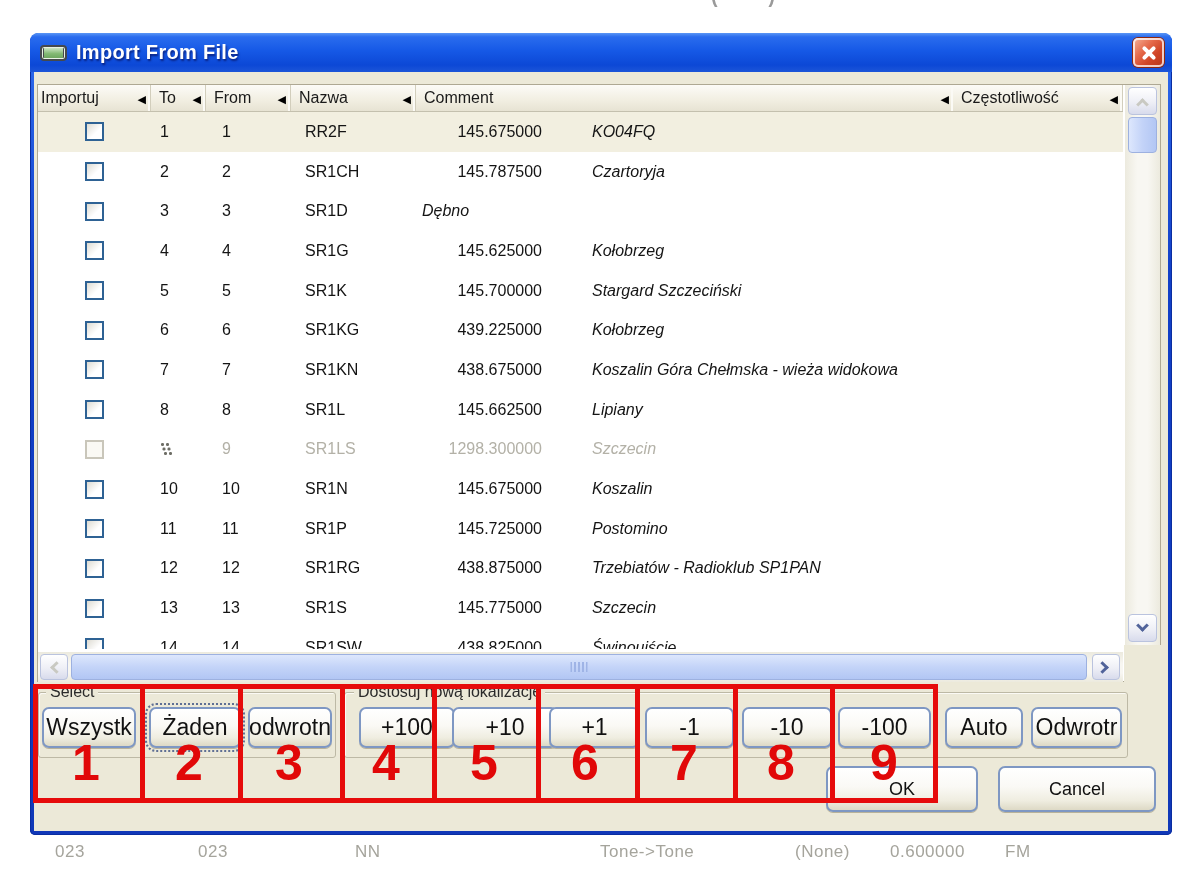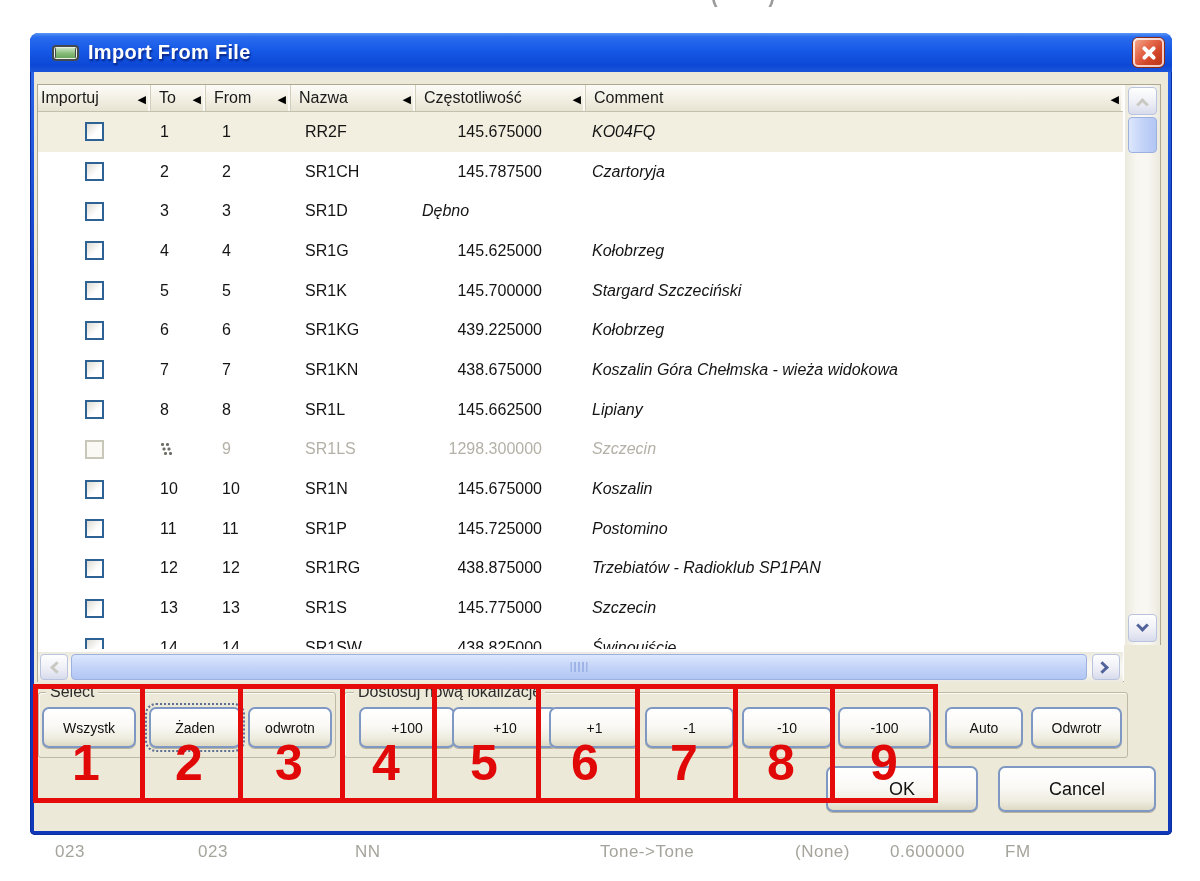--- a/index.html
+++ b/index.html
@@ -12,21 +12,21 @@
             color:#9a9a9a;font-size:30px;}
   .top-clip span{position:absolute;top:-23px;}
   .top-clip .fa{left:20px;} .top-clip .fb{left:76px;}
 
   
   .window{position:absolute;left:30px;top:33px;width:1142px;height:802px;
           background:linear-gradient(180deg,#2f6df0,#1240c8 30%,#1038b8);
           border-radius:9px 9px 5px 5px;box-shadow:inset 0 0 0 1px #0a2da0;}
   .titlebar{position:absolute;left:0;top:0;right:0;height:39px;border-radius:8px 8px 0 0;
             background:linear-gradient(180deg,#5a96f5 0%,#2a6cee 10%,#1659e6 45%,#0c48d6 82%,#1c55d8 100%);
-            display:flex;align-items:center;padding-left:22px;}
+            display:flex;align-items:center;padding-left:10px;}
   .app-icon{width:27px;height:16px;border-radius:4px;border:2px solid #45494c;
             background:linear-gradient(180deg,#d9ecd2,#83b974 55%,#6aa35c);
             box-shadow:inset 0 0 0 1px #e8f2e4, 3px 0 0 -1px #45494c inset, -3px 0 0 -1px #45494c inset;}
   .title-text{color:#fff;font-size:20px;font-weight:bold;margin-left:9px;letter-spacing:.3px;
               text-shadow:1px 2px 2px rgba(8,25,110,.85);}
   .close-btn{position:absolute;right:8px;top:5px;width:31px;height:29px;border-radius:5px;cursor:default;
              background:linear-gradient(135deg,#f6b49a 0%,#e56a4b 38%,#d04527 65%,#b63418 100%);
              box-shadow:inset 0 0 0 2px rgba(255,255,255,.75), 0 0 0 1px #8e2810;}
   .close-btn .bar{position:absolute;left:50%;top:50%;width:17px;height:4px;background:#fff;border-radius:2px;}
   .close-btn .a{transform:translate(-50%,-50%) rotate(45deg);}
@@ -92,21 +92,21 @@
   .groupbox{position:absolute;border:1px solid #bdb9a5;border-radius:3px;
             box-shadow:inset 1px 1px 0 #fbfaf5;}
   .gb1{left:4px;top:620px;width:298px;height:66px;}
   .gb2{left:310px;top:620px;width:784px;height:66px;}
   .grouplabel{position:absolute;font-size:16px;color:#2b2b2b;background:#ece9d8;padding:0 4px;line-height:17px;}
   .gl1{left:12px;top:611px;}
   .gl2{left:320px;top:611px;}
 
   .btn{position:absolute;height:41px;border:2px solid #7e97c3;border-radius:7px;
        background:linear-gradient(180deg,#ffffff 0%,#faf9f5 45%,#efede0 78%,#ddd9c5 100%);
-       font-family:inherit;font-size:14px;color:#111;display:flex;align-items:center;justify-content:center;
+       font-family:inherit;font-size:23px;color:#111;display:flex;align-items:center;justify-content:center;
        box-shadow:0 1px 0 #b8b29a;padding:0;}
   .btn.big{height:46px;font-size:18px;}
   .btn.focused{outline:2px dotted #5f6f94;outline-offset:2px;}
 
   
   .anno{position:absolute;left:0;top:0;width:100%;height:100%;pointer-events:none;z-index:20;}
   .anno-rect{position:absolute;left:33px;top:684px;width:905px;height:119px;border:5px solid #e60b0b;}
   .anno-line{position:absolute;top:684px;width:5px;height:119px;background:#e60b0b;}
   .anno-num{position:absolute;top:738px;transform:translateX(-50%);color:#e10808;
             font-size:50px;font-weight:bold;line-height:1;}
@@ -147,26 +147,26 @@
             <span class="sort-arrow"></span>
           </div>
           <div class="hcell" style="width:85px">
             <span>From</span>
             <span class="sort-arrow"></span>
           </div>
           <div class="hcell" style="width:125px">
             <span>Nazwa</span>
             <span class="sort-arrow"></span>
           </div>
+          <div class="hcell" style="flex:1;border-right:none">
+            <span>Comment</span>
+            <span class="sort-arrow"></span>
+          </div>
           <div class="hcell" style="width:170px">
             <span>Częstotliwość</span>
-            <span class="sort-arrow"></span>
-          </div>
-          <div class="hcell" style="flex:1;border-right:none">
-            <span>Comment</span>
             <span class="sort-arrow"></span>
           </div>
         </div>
 
         <div class="rows">
             <div class="trow highlighted">
               <div class="tc c0">
                 <span class="cb"></span>
               </div>
               <div class="tc c1">1</div>

